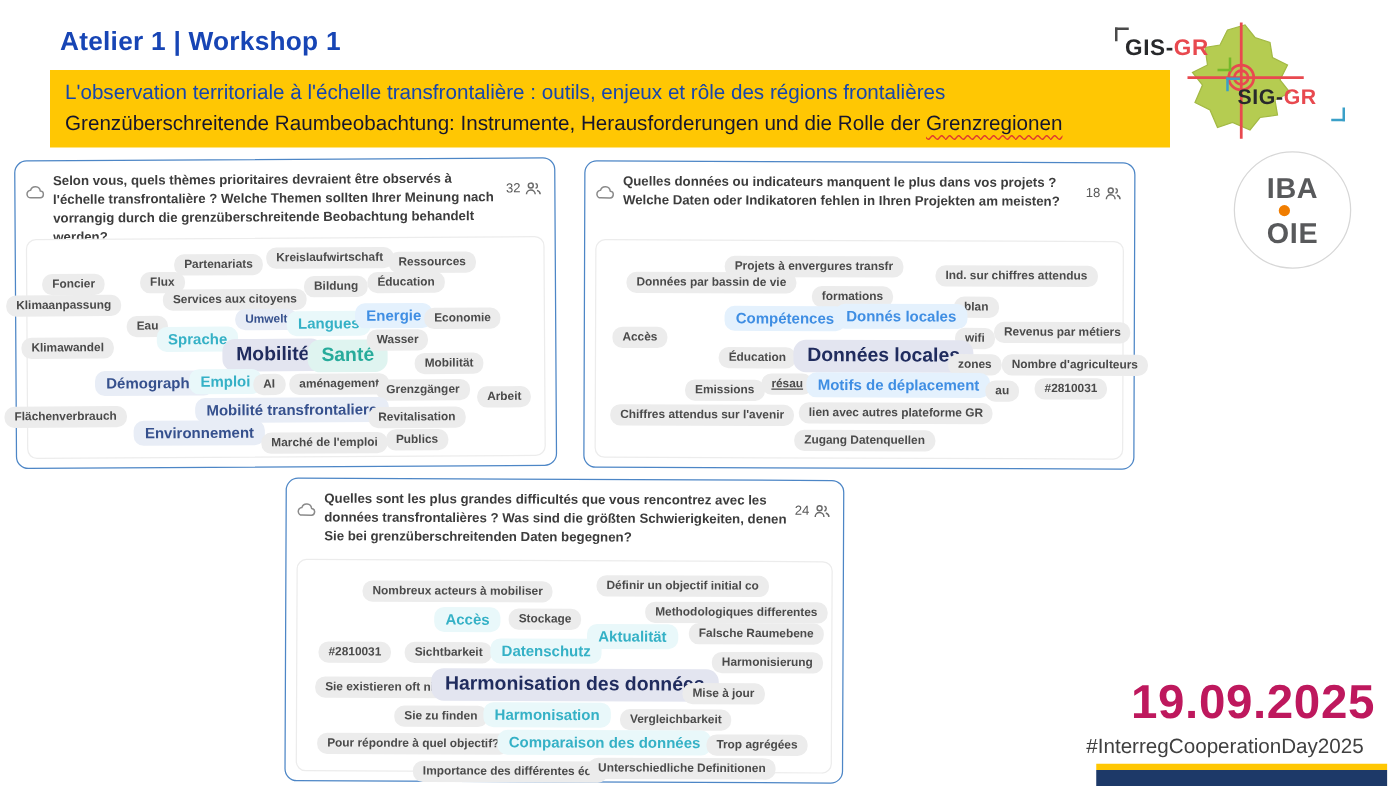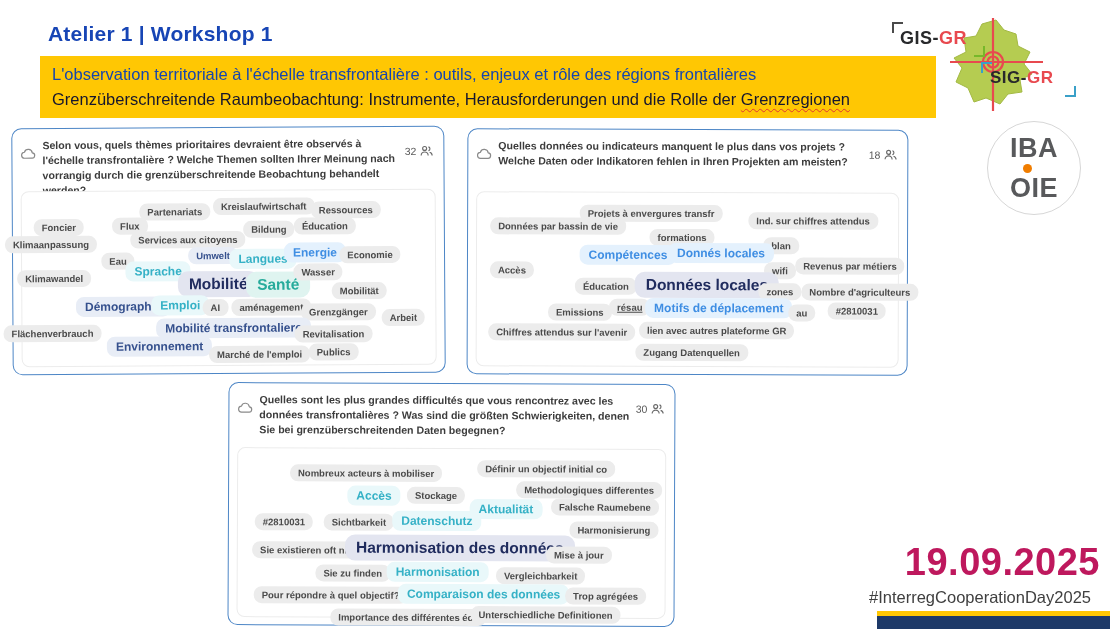--- a/index.html
+++ b/index.html
@@ -22,21 +22,21 @@
   .red{color:#e8494f;}
   .brk{position:absolute;width:9px;height:9px;}
   .brk-tl-dark{left:14px;top:16px;border-left:2px solid #4a4a4a;border-top:2px solid #4a4a4a;}
   .brk-br-green{left:96px;top:40px;border-right:2px solid #76b82a;border-bottom:2px solid #76b82a;}
   .brk-tl-blue{left:103px;top:56px;border-left:2px solid #3aa0c8;border-top:2px solid #3aa0c8;}
   .brk-br-blue{left:187px;top:80px;border-right:2px solid #3aa0c8;border-bottom:2px solid #3aa0c8;}
 
   
   .iba{position:absolute;left:987px;top:121px;width:92px;height:92px;border-radius:50%;
        border:1px solid #d7d7d7;background:#fff;display:flex;flex-direction:column;align-items:center;justify-content:center;}
-  .iba .t{font-size:27px;font-weight:bold;color:#58595b;line-height:1.0;letter-spacing:.5px;}
+  .iba .t{font-size:23px;font-weight:bold;color:#58595b;line-height:1.0;letter-spacing:.5px;}
   .iba .dot{width:9px;height:9px;border-radius:50%;background:#f07d00;margin:2px 0 2px -14px;}
 
   
   .panel{position:absolute;background:#fff;border:1.6px solid #4d86c6;border-radius:10px;box-sizing:border-box;}
   .p1{left:12px;top:127px;width:433px;height:247px;transform:rotate(-0.35deg);}
   .p2{left:467px;top:129px;width:441px;height:246px;transform:rotate(0.2deg);}
   .p3{left:228px;top:383px;width:447px;height:243px;transform:rotate(0.25deg);}
   .phead{display:flex;align-items:flex-start;padding:9px 10px 4px 8px;gap:6px;}
   .phead .q{flex:1;font-size:10.6px;font-weight:bold;color:#3c3c3c;line-height:1.42;}
   .phead .cnt{display:flex;align-items:center;gap:3px;font-size:10.5px;color:#5a5a5a;margin-top:8px;white-space:nowrap;}
@@ -165,21 +165,21 @@
             <circle cx="9" cy="8" r="3.4"></circle>
             <path d="M3 20c0-3.3 2.7-6 6-6s6 2.7 6 6"></path>
             <path d="M15.5 5.2a3.4 3.4 0 0 1 0 6.6"></path>
             <path d="M17.5 14.6c2.6.8 4.3 2.9 4.3 5.4"></path>
           </svg>
       </div>
     </div>
     <div class="cloudarea">
         <span class="pill w-gy s1" style="left: 174px; top: 12px;">Projets à envergures transfr</span>
         <span class="pill w-gy s1" style="left: 336px; top: 19px;">Ind. sur chiffres attendus</span>
-        <span class="pill w-gy s1" style="left: 81px; top: 25px;">Données par bassin de vie</span>
+        <span class="pill w-gy s1" style="left: 92px; top: 25px;">Données par bassin de vie</span>
         <span class="pill w-gy s1" style="left: 205px; top: 36px;">formations</span>
         <span class="pill w-gy s1" style="left: 304px; top: 44px;">blan</span>
         <span class="pill w-bl s2" style="left: 151px; top: 52px;">Compétences</span>
         <span class="pill w-bl s2" style="left: 244px; top: 50px;">Donnés locales</span>
         <span class="pill w-gy s1" style="left: 303px; top: 69px;">wifi</span>
         <span class="pill w-gy s1" style="left: 373px; top: 64px;">Revenus par métiers</span>
         <span class="pill w-gy s1" style="left: 35px; top: 69px;">Accès</span>
         <span class="pill w-gy s1" style="left: 129px; top: 85px;">Éducation</span>
         <span class="pill w-bn s3" style="left: 230px; top: 79px;">Données locales</span>
         <span class="pill w-gy s1" style="left: 303px; top: 90px;">zones</span>
@@ -195,21 +195,21 @@
       </div>
   </div>
 
   <div class="panel p3">
     <div class="phead">
       <svg class="cloudicon" viewBox="0 0 24 24" width="16" height="16" fill="none" stroke="#8a8a8a" stroke-width="1.8" stroke-linejoin="round">
           <path d="M6.5 18a4.5 4.5 0 0 1-.4-9A6 6 0 0 1 17.8 10 4 4 0 0 1 17 18z"></path>
         </svg>
       <div class="q">Quelles sont les plus grandes difficultés que vous rencontrez avec les données transfrontalières ? Was sind die größten Schwierigkeiten, denen Sie bei grenzüberschreitenden Daten begegnen?</div>
       <div class="cnt">
-        <span>30</span>
+        <span>24</span>
         <svg viewBox="0 0 24 24" width="14" height="14" fill="none" stroke="#6a6a6a" stroke-width="2">
             <circle cx="9" cy="8" r="3.4"></circle>
             <path d="M3 20c0-3.3 2.7-6 6-6s6 2.7 6 6"></path>
             <path d="M15.5 5.2a3.4 3.4 0 0 1 0 6.6"></path>
             <path d="M17.5 14.6c2.6.8 4.3 2.9 4.3 5.4"></path>
           </svg>
       </div>
     </div>
     <div class="cloudarea">
         <span class="pill w-gy s1" style="left: 128px; top: 16px;">Nombreux acteurs à mobiliser</span>

